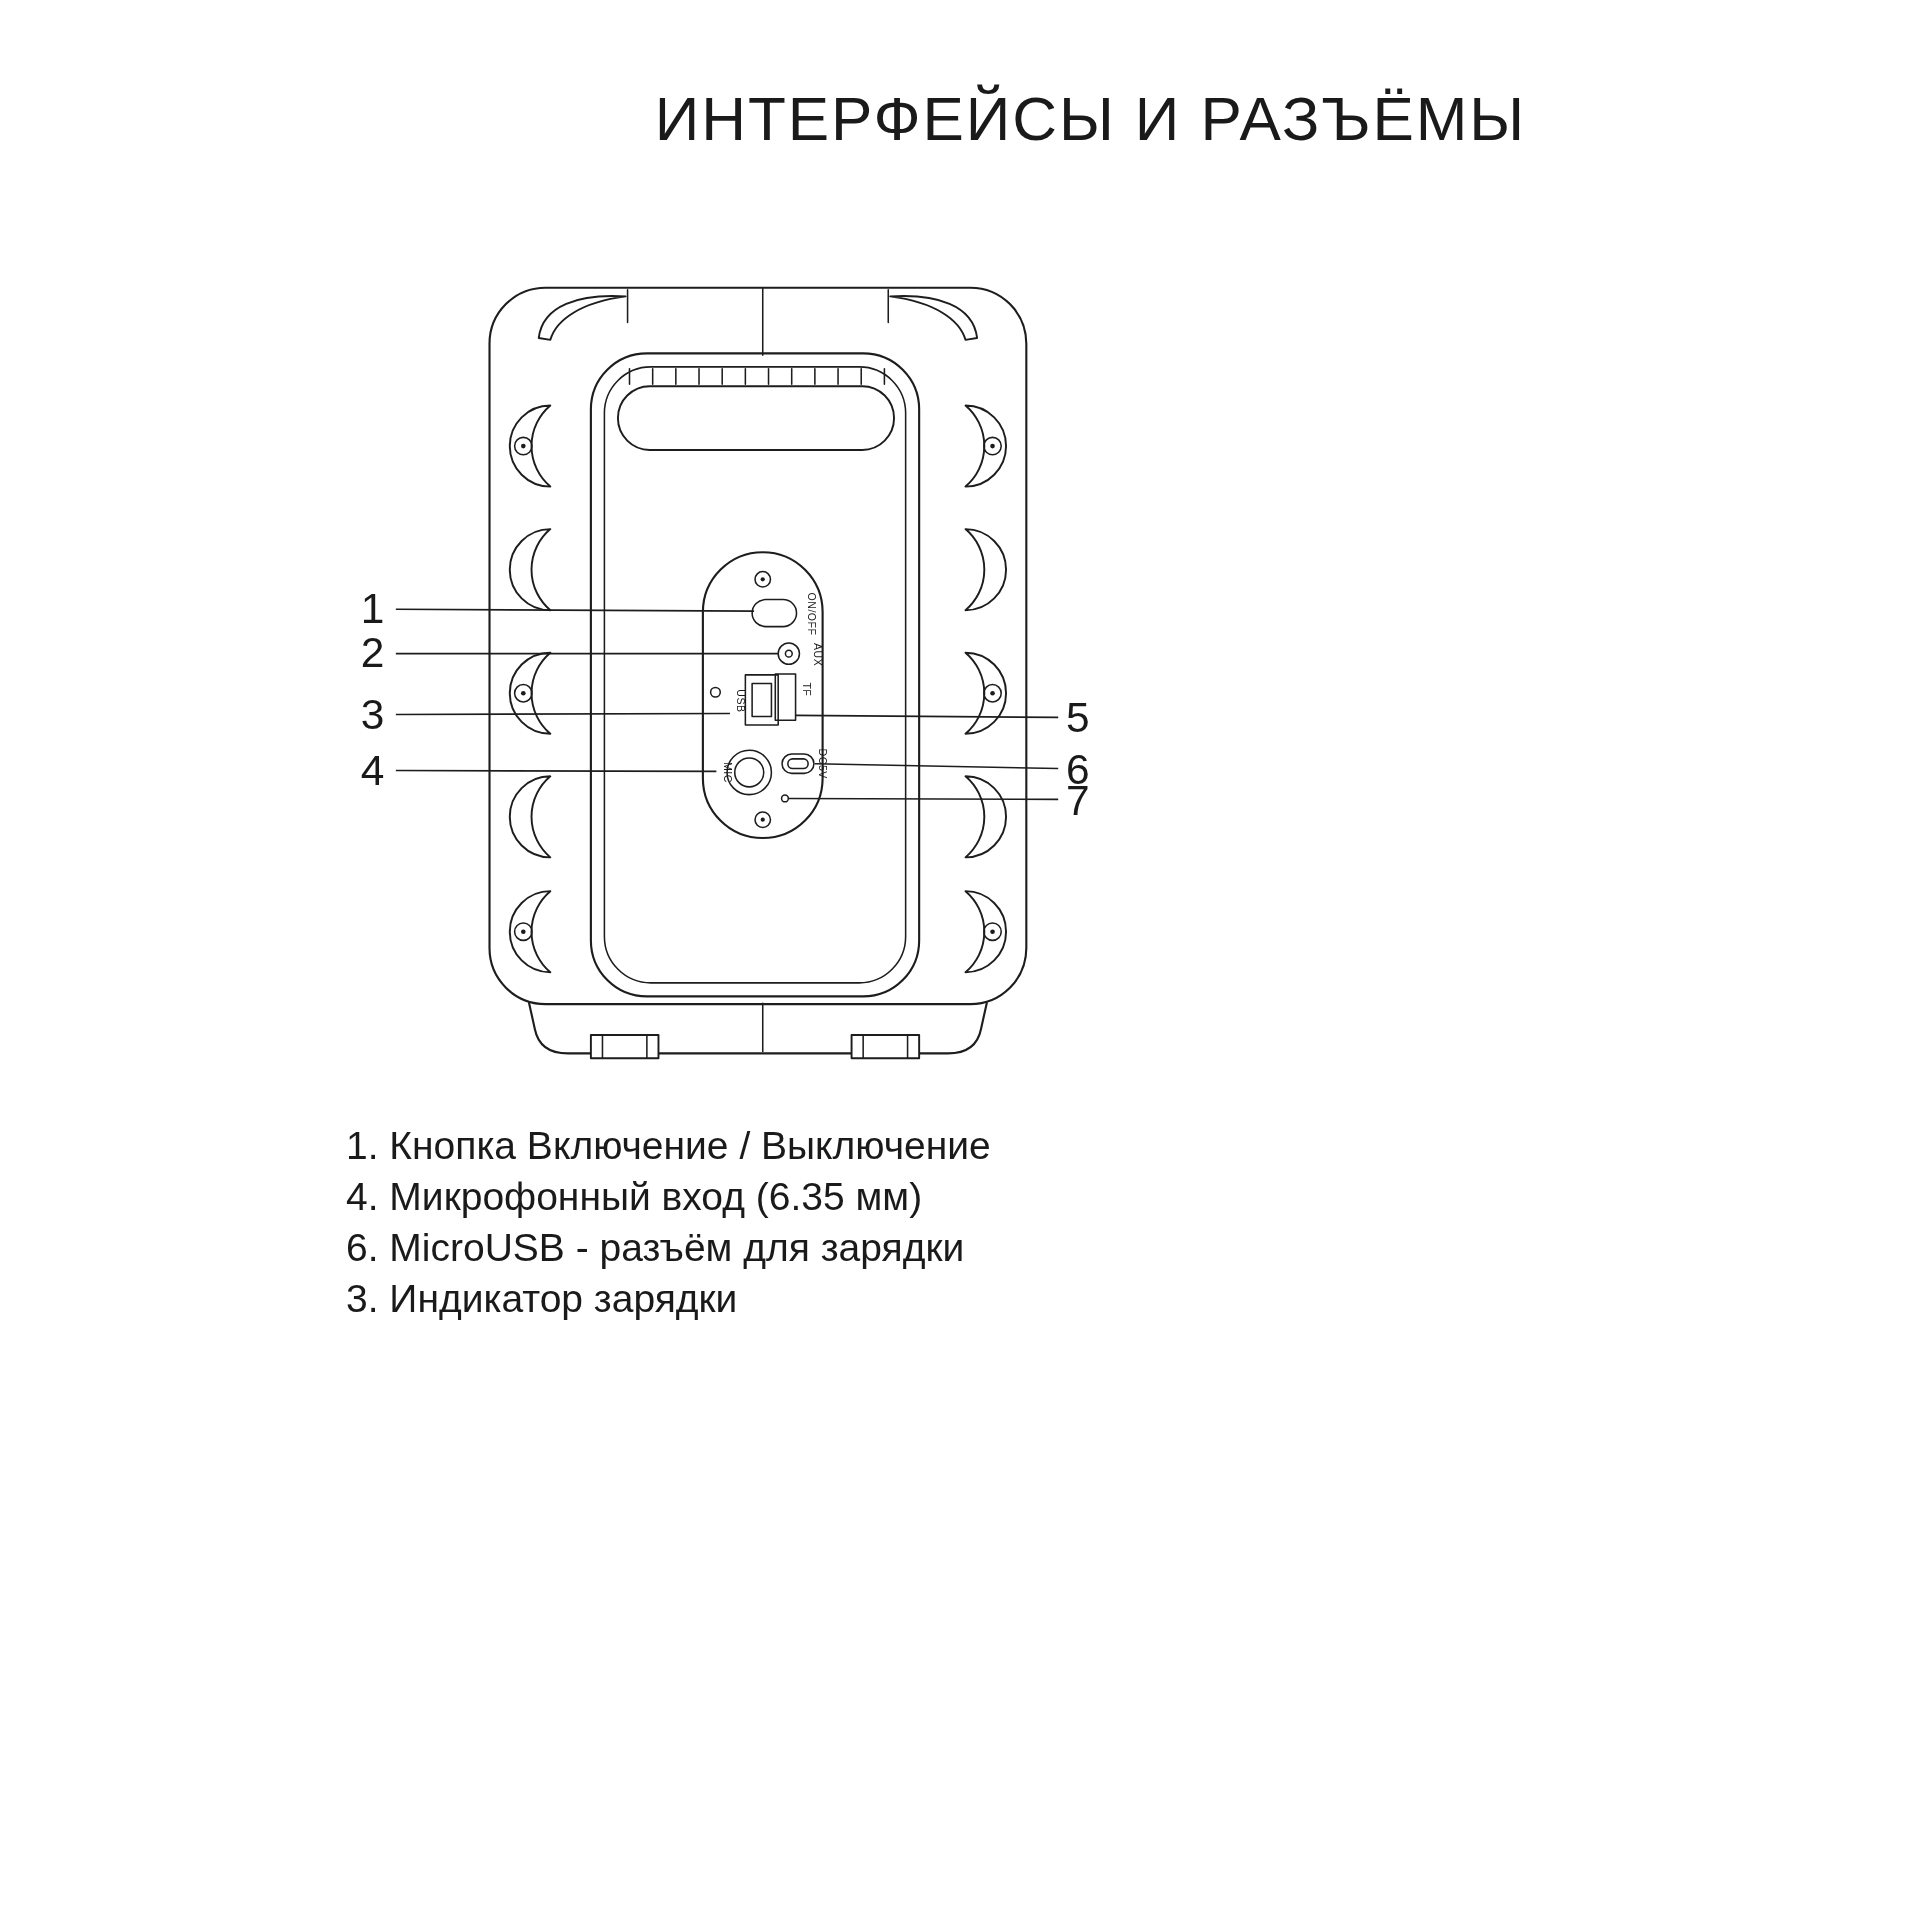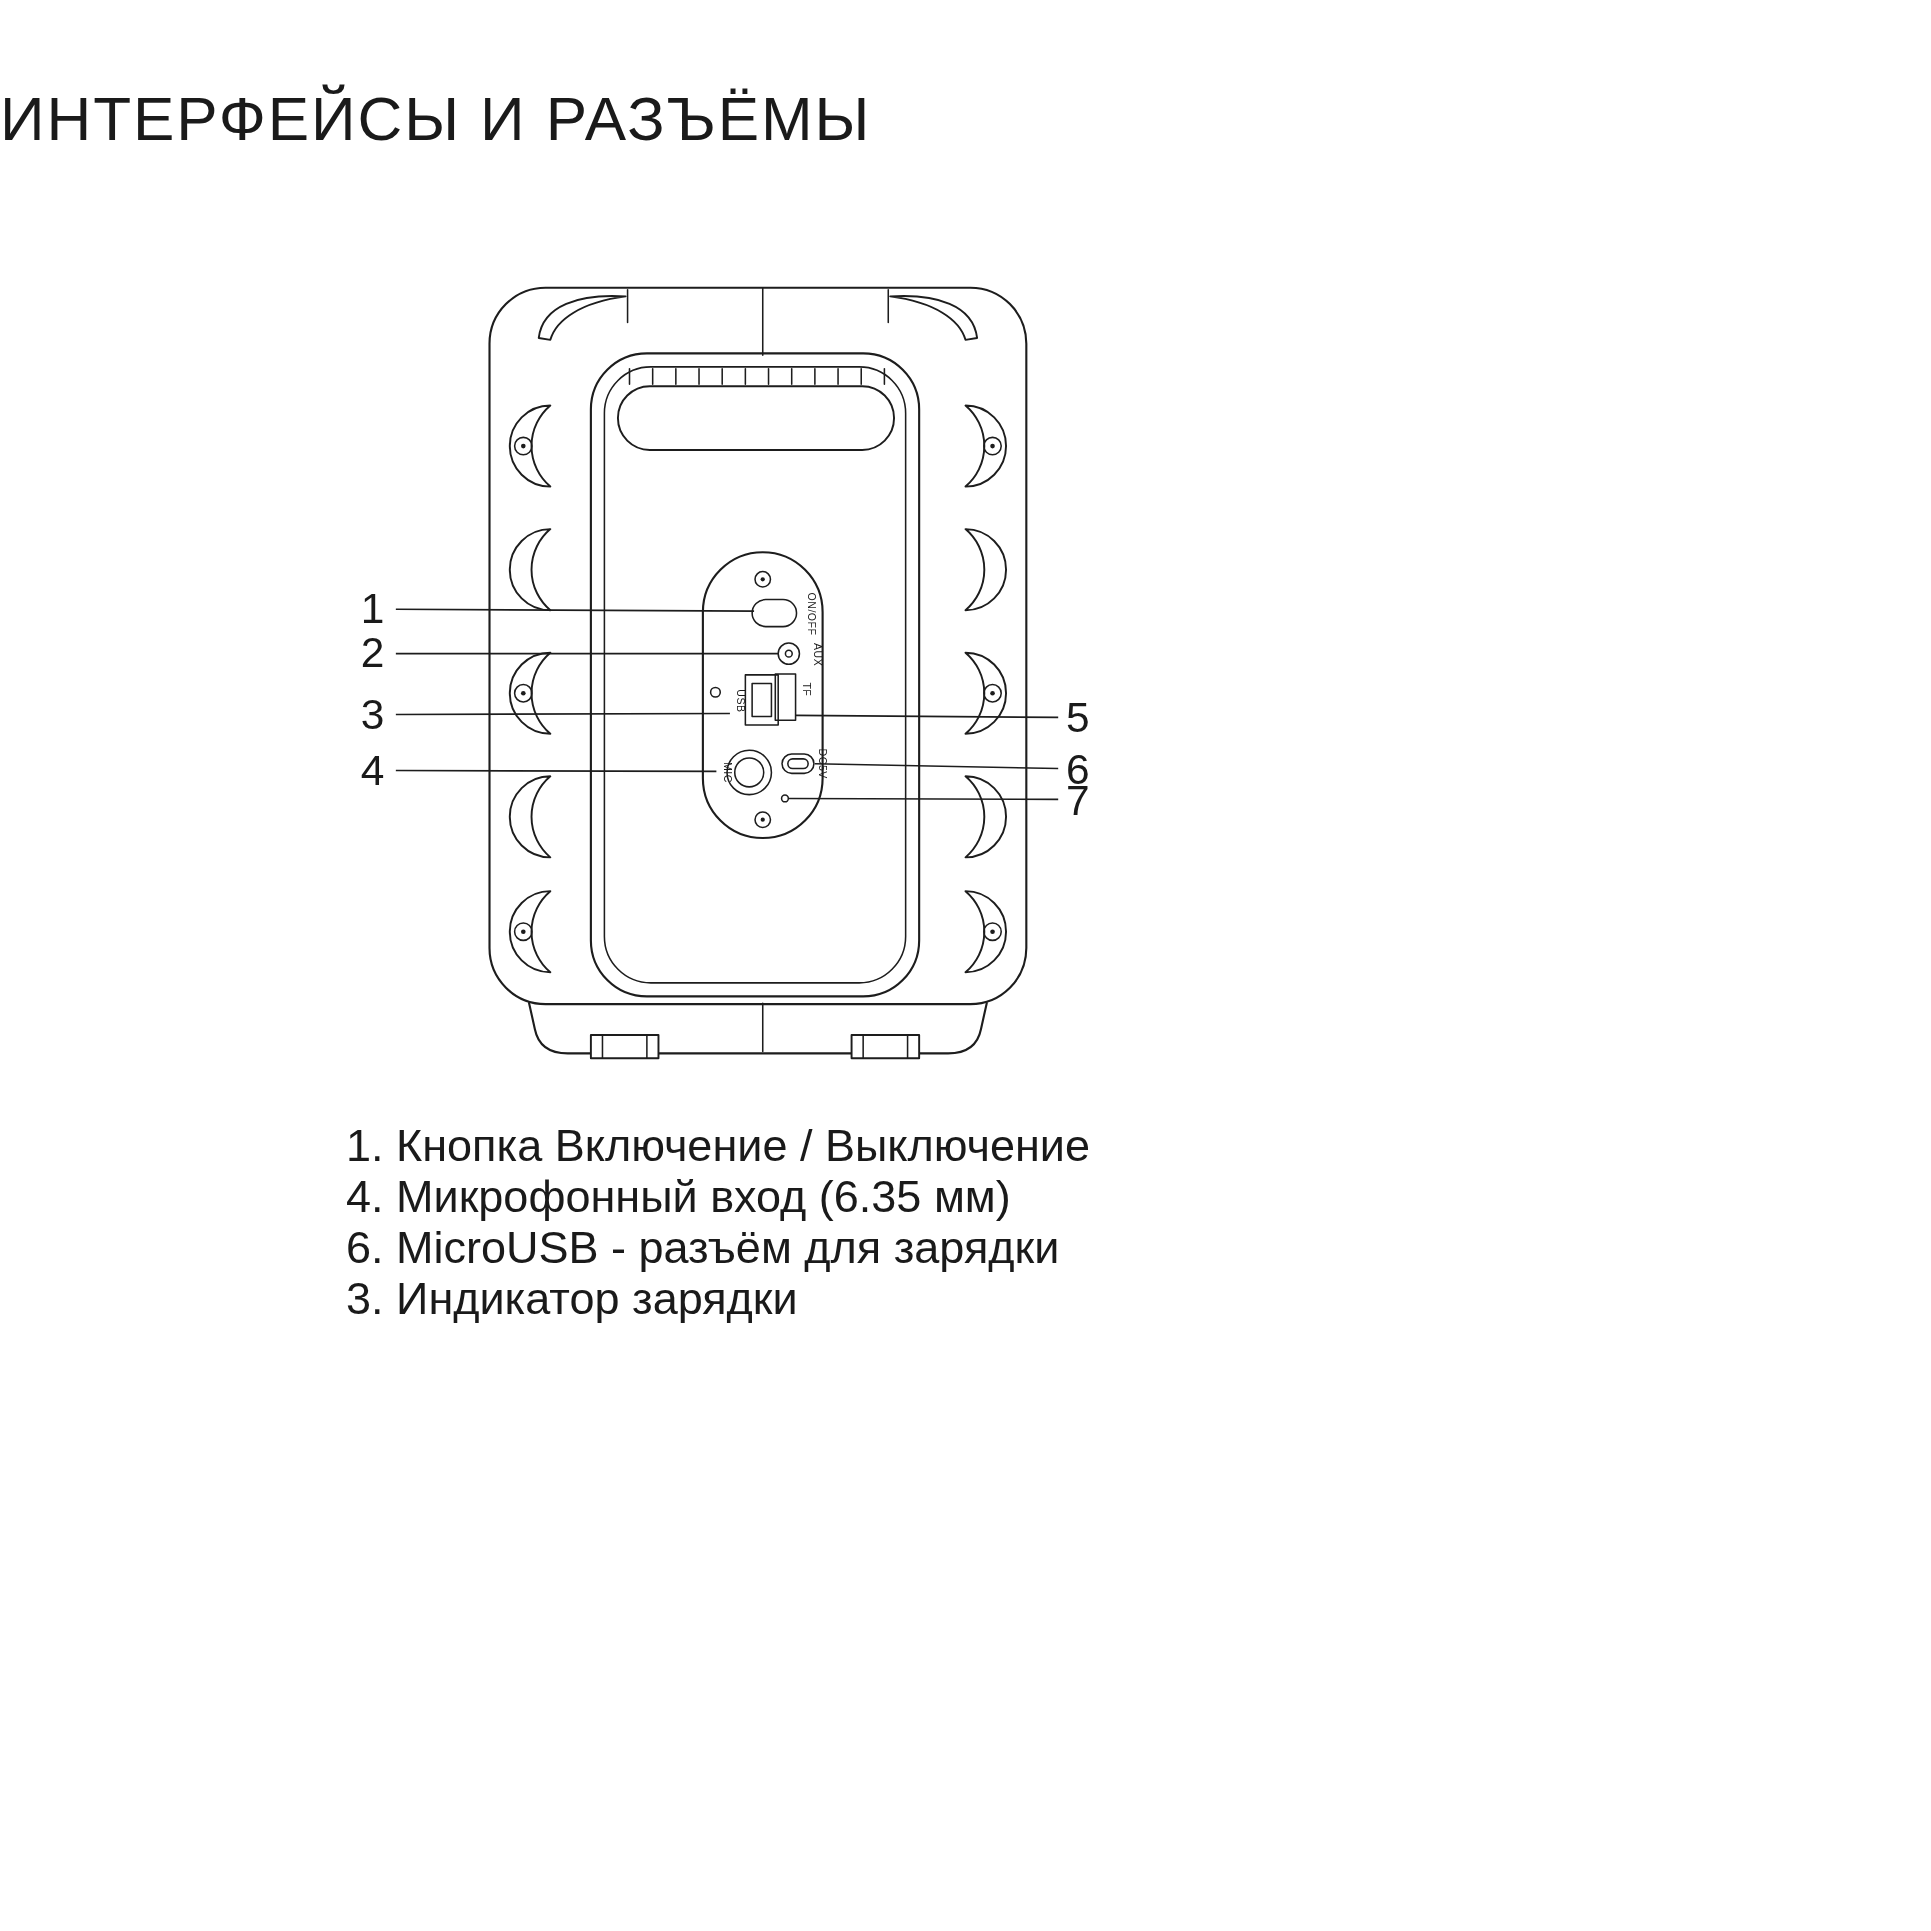--- a/index.html
+++ b/index.html
@@ -2,24 +2,24 @@
 <html><head>
 <meta charset="utf-8">
 <style>
   html,body{margin:0;padding:0;}
   body{
     width:1931px;height:1931px;background:#ffffff;position:relative;
     font-family:"Liberation Sans","DejaVu Sans",sans-serif;color:#1a1a1a;
   }
   .page-title{
     position:absolute;top:83px;left:0;width:1526px;margin:0;
-    text-align:left;font-size:62px;font-weight:400;letter-spacing:1.9px;color:#1a1a1a;
+    text-align:right;font-size:62px;font-weight:400;letter-spacing:1.9px;color:#1a1a1a;
   }
   .diagram-svg{position:absolute;top:0;left:0;}
-  .legend{position:absolute;left:346px;top:1120px;font-size:45px;line-height:51px;color:#1a1a1a;}
+  .legend{position:absolute;left:346px;top:1120px;font-size:39px;line-height:51px;color:#1a1a1a;}
   .legend-line{white-space:nowrap;}
   .callout-num{font-size:44px;fill:#1a1a1a;}
   .port-label{font-size:11px;fill:#1a1a1a;letter-spacing:0.5px;}
   .stroke{fill:none;stroke:#1d1d1d;stroke-width:2.2;stroke-linecap:round;stroke-linejoin:round;}
   .stroke-thin{fill:none;stroke:#1d1d1d;stroke-width:1.6;stroke-linecap:round;stroke-linejoin:round;}
   .white{fill:#ffffff;stroke:#1d1d1d;stroke-width:2;stroke-linejoin:round;}
   .dot{fill:#1d1d1d;stroke:none;}
   .callout-line{stroke:#1d1d1d;stroke-width:1.7;fill:none;}
 </style>
 </head>

